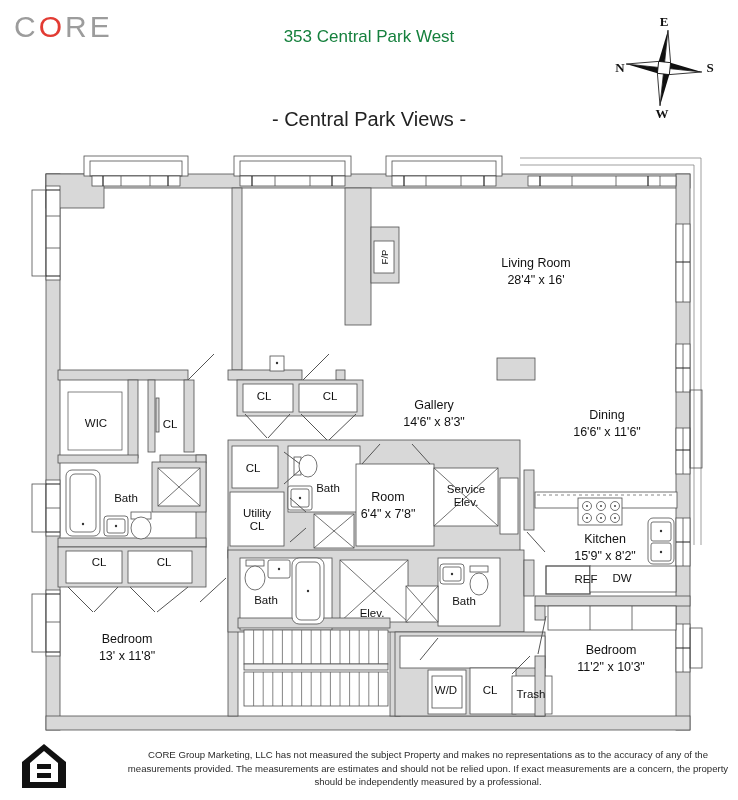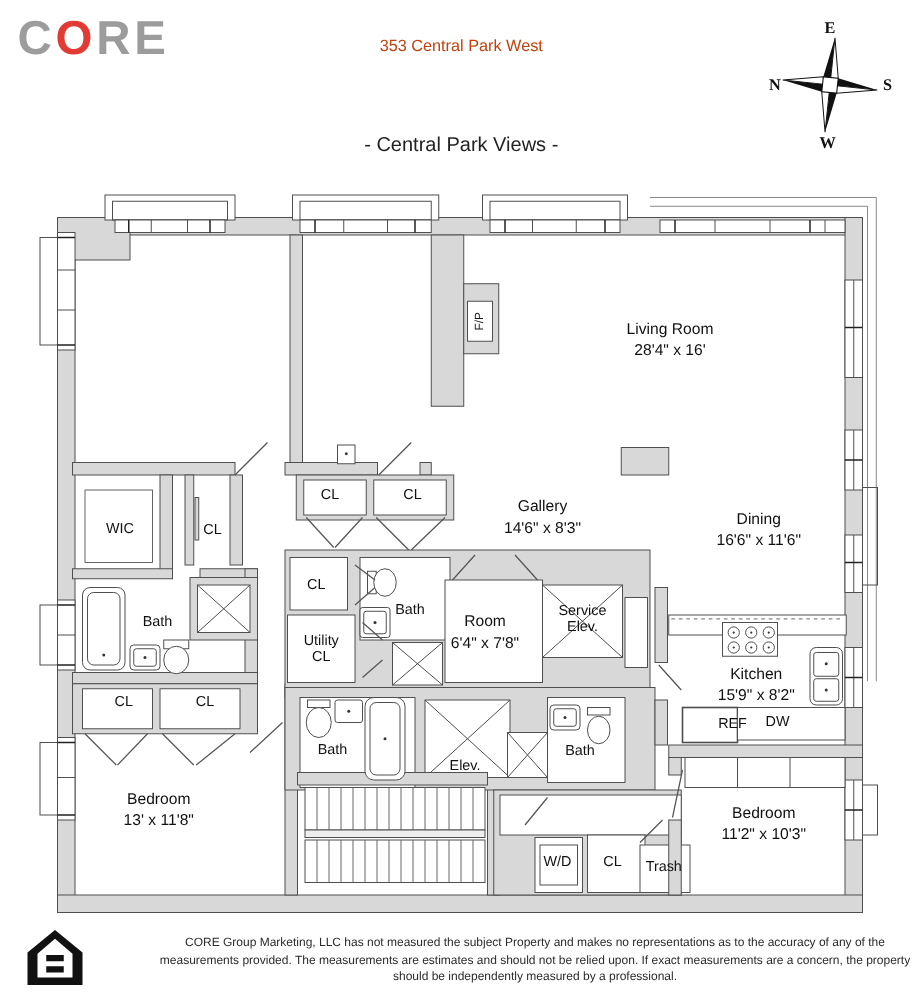--- a/index.html
+++ b/index.html
@@ -1,24 +1,24 @@
 <!DOCTYPE html>
 <html><head>
 <meta charset="utf-8">
 <style>
   html,body{margin:0;padding:0;background:#fff;}
   .page{position:relative;width:738px;height:800px;background:#fff;overflow:hidden;
         font-family:"Liberation Sans","DejaVu Sans",sans-serif;color:#1a1a1a;}
   
-  .logo{position:absolute;left:14px;top:10px;font-size:38px;letter-spacing:3px;color:#9c9c9c;font-weight:700;}
+  .logo{position:absolute;left:14px;top:10px;font-size:30px;letter-spacing:3px;color:#9c9c9c;font-weight:400;}
   .logo .o{color:#e23b33;}
   .title{position:absolute;left:369px;top:26px;transform:translateX(-50%);text-align:center;
-         font-size:13px;line-height:22px;color:#c2410c;white-space:nowrap;}
+         font-size:17px;line-height:22px;color:#15803d;white-space:nowrap;}
   .subtitle{position:absolute;left:369px;top:108px;transform:translateX(-50%);
-            font-size:16px;color:#222;white-space:nowrap;}
+            font-size:20px;color:#222;white-space:nowrap;}
   
   svg.plan{position:absolute;left:0;top:0;}
   
   .rl,.sl{position:absolute;transform:translate(-50%,-50%);text-align:center;white-space:nowrap;z-index:3;}
   .rl span{display:block;font-size:12.5px;line-height:17px;color:#111;}
   .sl{font-size:11.5px;color:#111;}
   .sl.two{line-height:13px;}
   .sl.rot{transform:translate(-50%,-50%) rotate(-90deg);font-size:9.5px;}
   
   .disclaimer{position:absolute;left:120px;top:748px;width:616px;font-size:9.6px;line-height:13.5px;color:#2b2b2b;text-align:center;}

